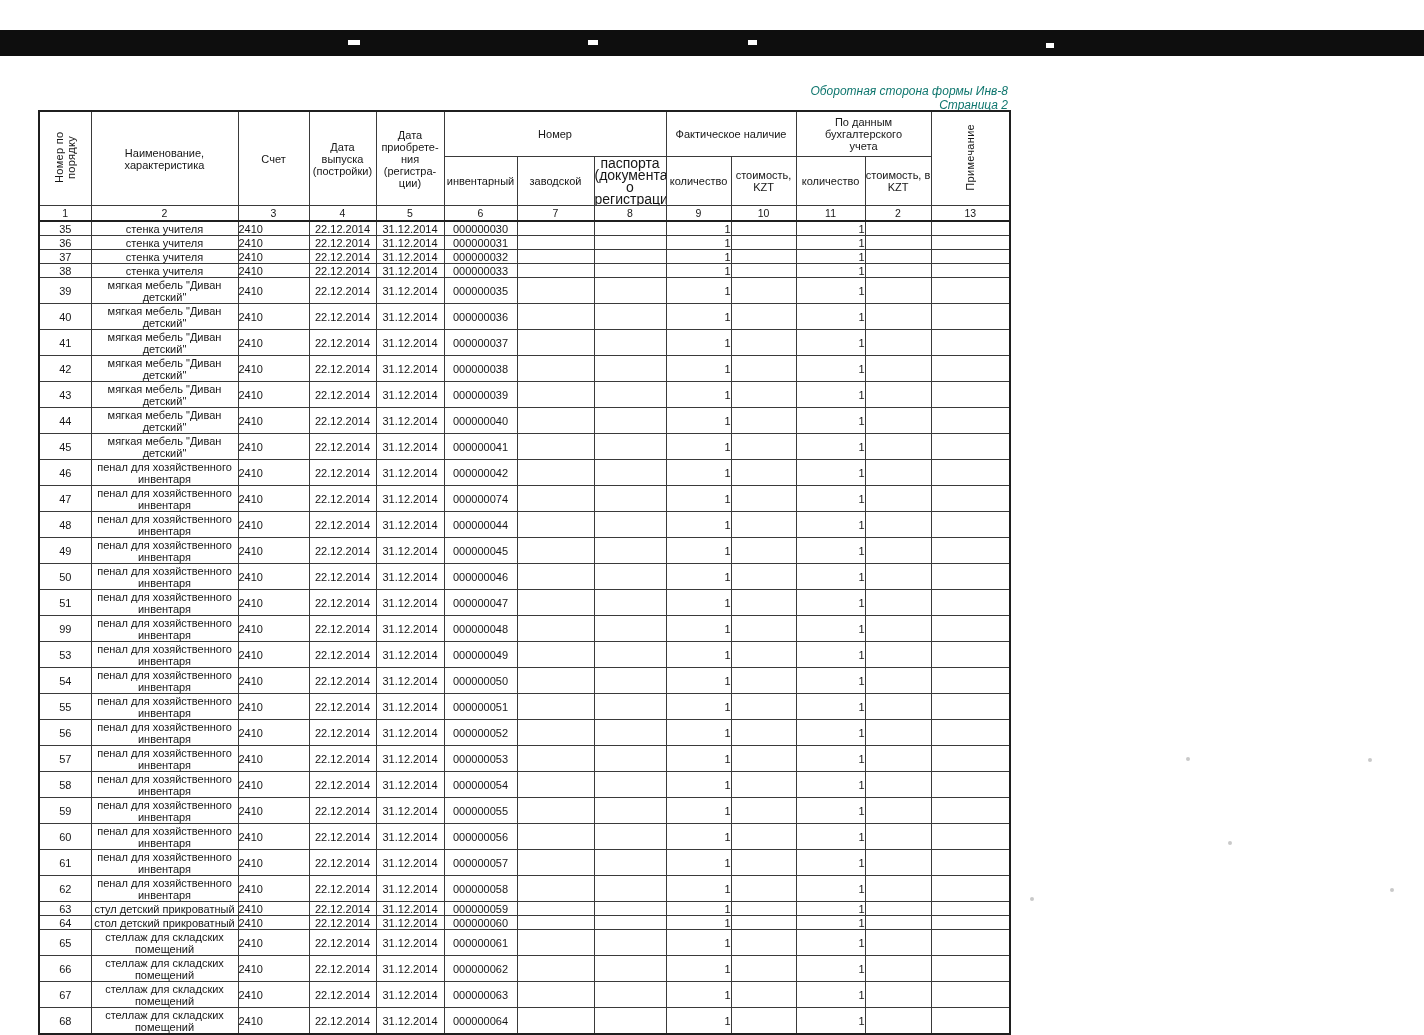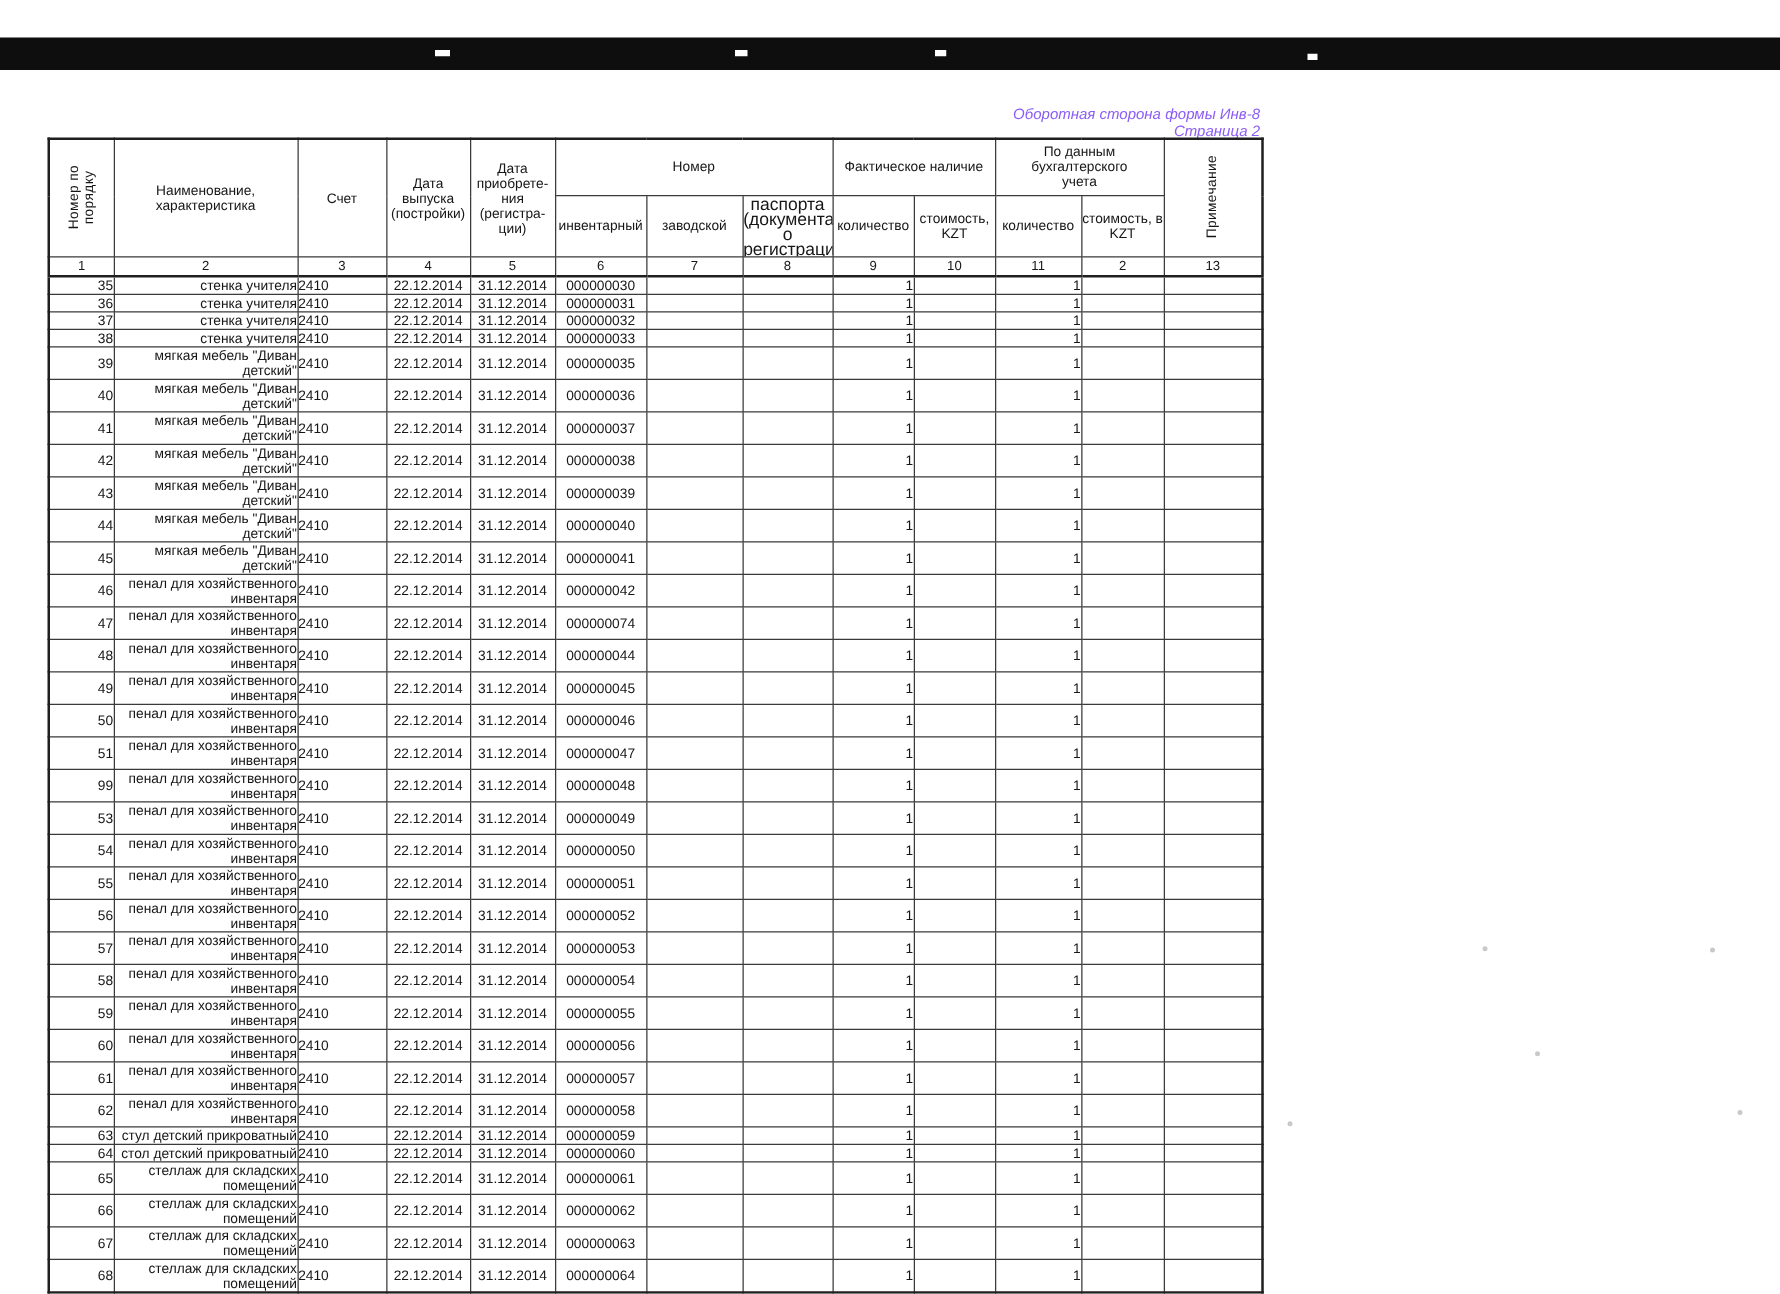--- a/index.html
+++ b/index.html
@@ -8,21 +8,21 @@
     font-family:"Liberation Sans", sans-serif;color:#1c1c1c;overflow:hidden;
   }
   
   .scan-bar{position:absolute;left:0;top:30px;width:1424px;height:26px;background:#0e0e0e;}
   .scan-bar .notch{position:absolute;background:#ffffff;height:5px;width:12px;top:10px;}
   .speck{position:absolute;width:4px;height:4px;background:#c9c9c9;border-radius:50%;}
 
   
   .page-note{
     position:absolute;top:84px;right:416px;text-align:right;
-    font-style:italic;font-size:12px;line-height:14px;color:#8b5cf6;
+    font-style:italic;font-size:12px;line-height:14px;color:#0f766e;
   }
 
   
   table.inv{
     position:absolute;left:38px;top:110px;width:971px;
     border-collapse:collapse;table-layout:fixed;
     font-size:11px;line-height:12px;color:#161616;
   }
   table.inv th, table.inv td{
     border:1px solid #3a3a3a;padding:0;overflow:hidden;
@@ -39,22 +39,22 @@
     border-bottom:2px solid #1f1f1f;
   }
   th.small{font-size:14px;}
   .vert{
     writing-mode:vertical-rl;transform:rotate(180deg);
     display:inline-block;font-size:11px;letter-spacing:0.3px;
   }
   tbody td{vertical-align:middle;font-size:11px;}
   tr.r1 td{height:13px;}
   tr.r2 td{height:25px;}
-  td.c-n{text-align:right;}
-  td.c-name{text-align:right;padding:1px 3px;line-height:12px;margin-left:24px;}
+  td.c-n{text-align:center;}
+  td.c-name{text-align:center;padding:1px 3px;line-height:12px;margin-left:24px;}
   td.c-account{text-align:left;padding-left:5px;}
   td.c-issued, td.c-acquired, td.c-inv{text-align:center;}
   td.c-qty_fact, td.c-qty_acc{text-align:right;padding-right:5px;}
 </style>
 </head>
 <body>
 
 <div class="scan-bar">
   <span class="notch" style="left:348px;"></span>
   <span class="notch" style="left:588px;width:10px;"></span>

